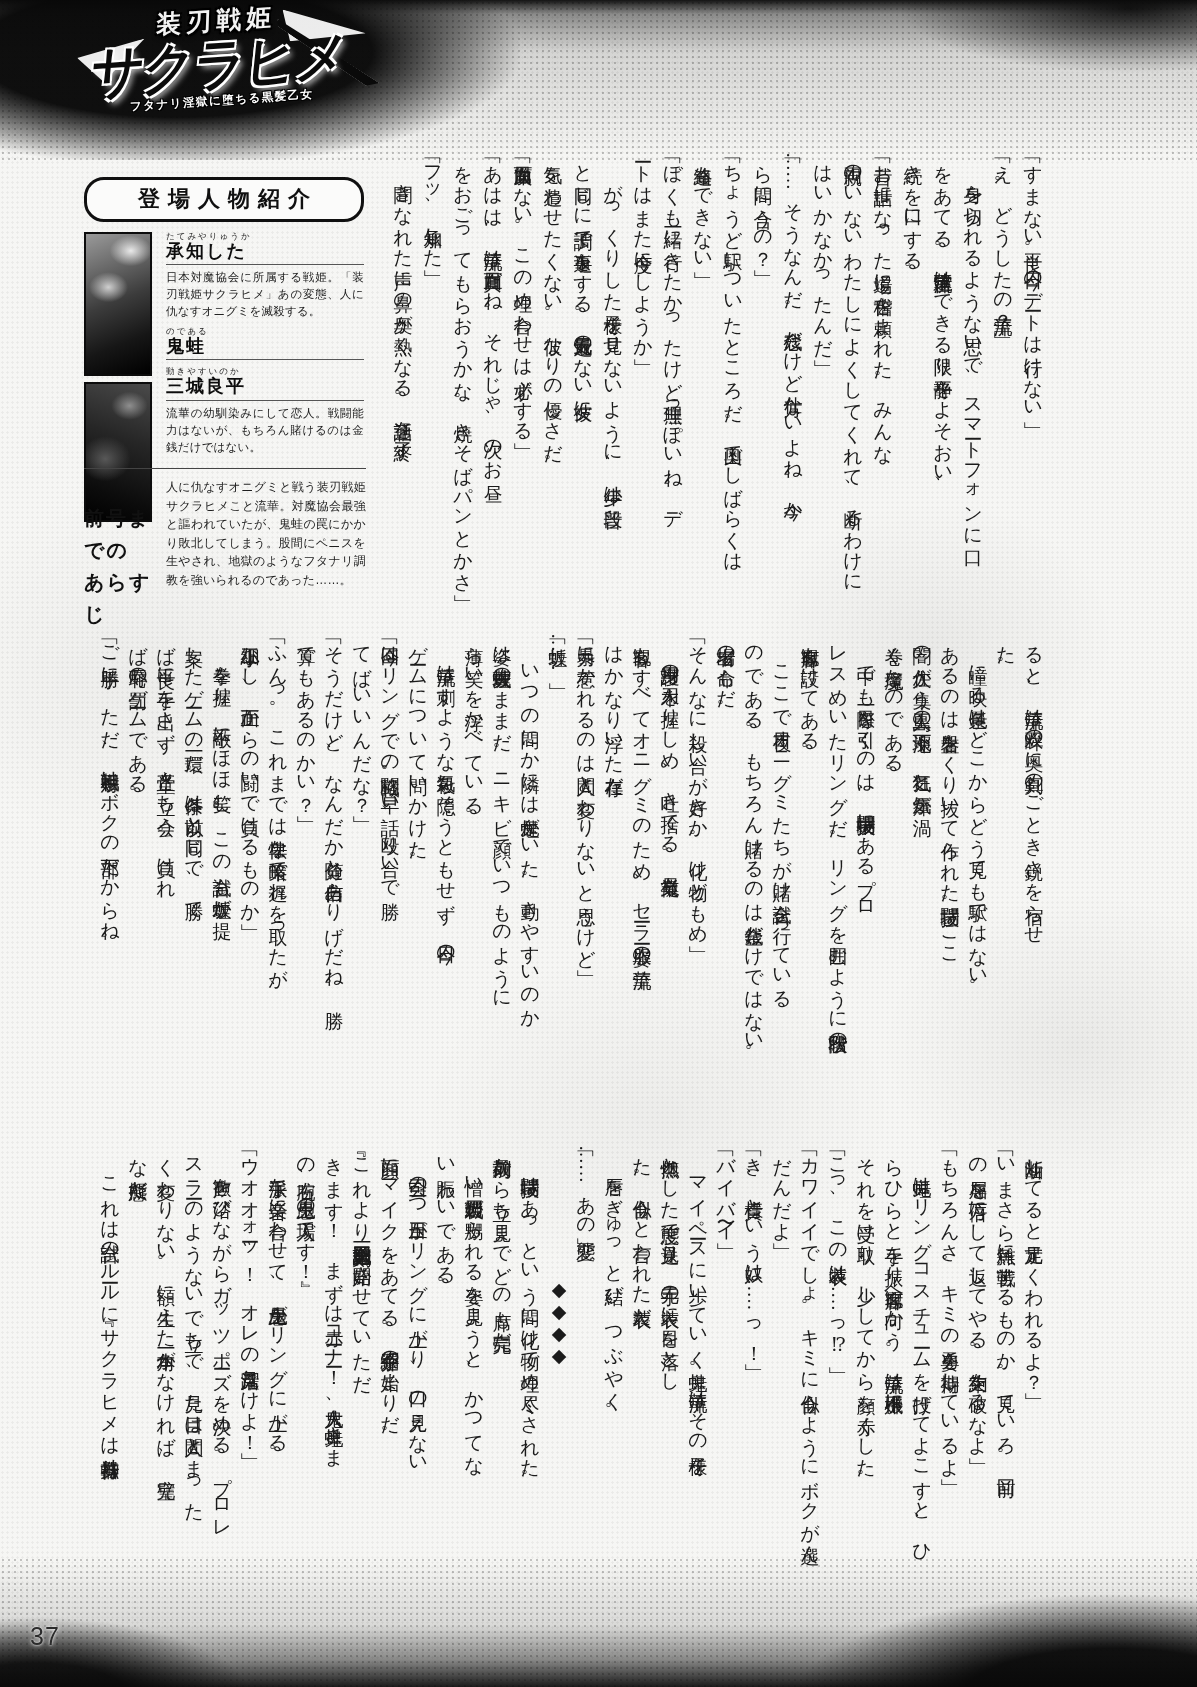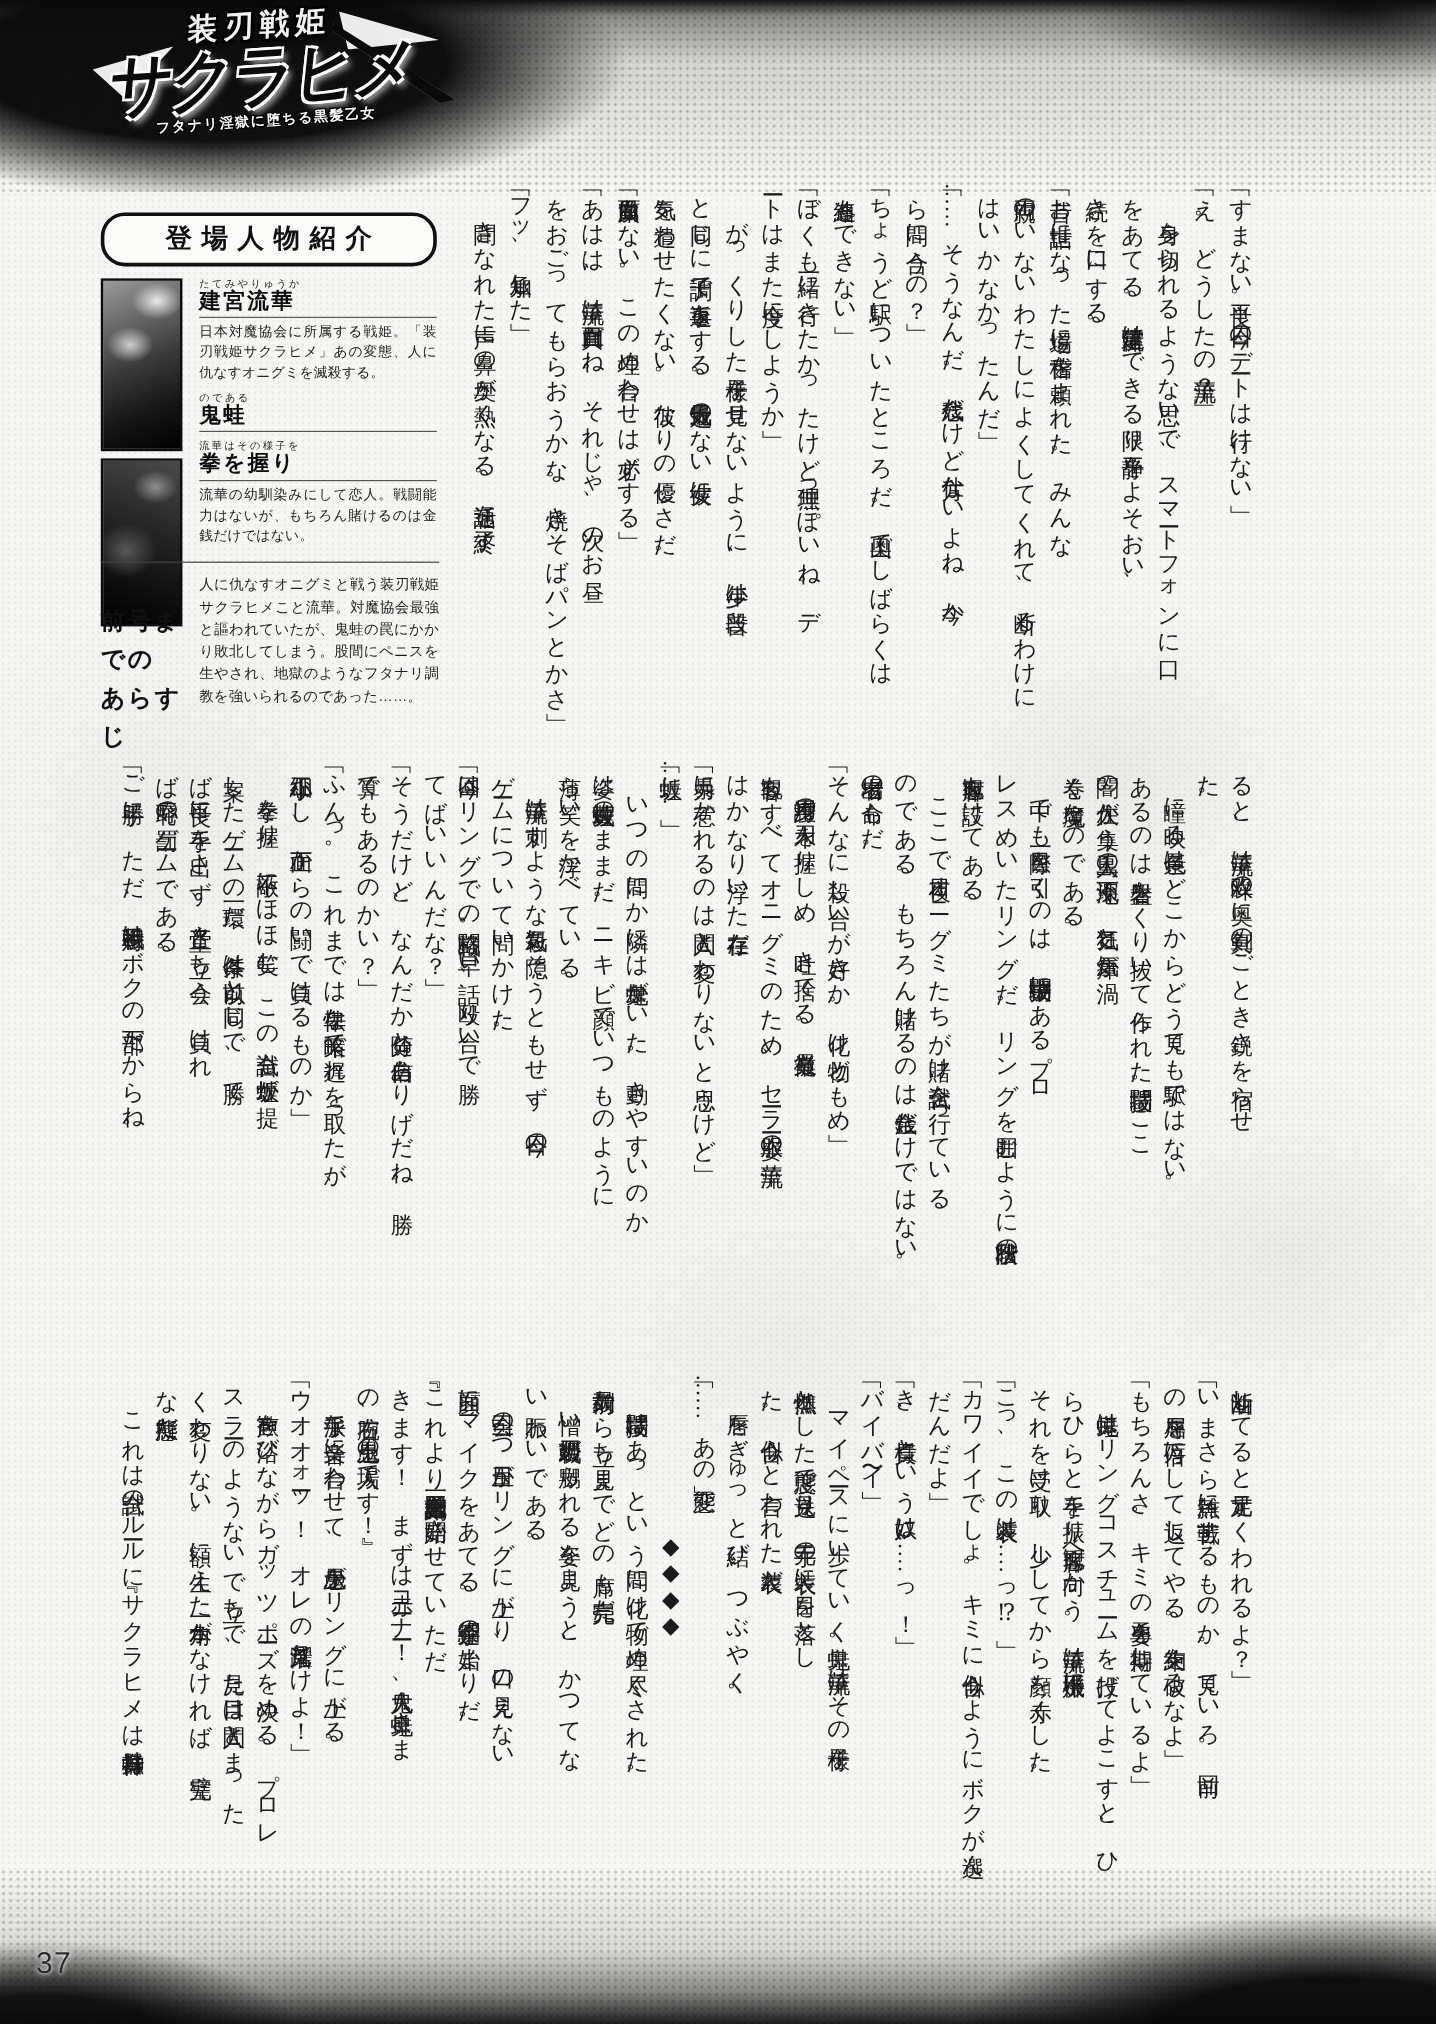--- a/index.html
+++ b/index.html
@@ -149,32 +149,32 @@
   <div class="char-box">
     <div class="char-box-header">登場人物紹介</div>
     <div class="char-box-body">
       <div class="char-portraits">
         <div class="portrait portrait-ryuka"></div>
         <div class="portrait portrait-onigaeru"></div>
       </div>
       <div class="char-entries">
         <div class="char-entry">
           <div class="char-ruby">たてみやりゅうか</div>
-          <div class="char-name">建宮流華</div>
+          <div class="char-name">承知した</div>
           <hr class="char-divider">
           <div class="char-desc">日本対魔協会に所属する戦姫。「装刃戦姫サクラヒメ」あの変態、人に仇なすオニグミを滅殺する。</div>
         </div>
         <div class="char-entry">
           <div class="char-ruby">のである</div>
           <div class="char-name">鬼蛙</div>
           <hr class="char-divider">
         </div>
         <div class="char-entry">
-          <div class="char-ruby">流華はその様子を</div>
-          <div class="char-name">拳を握り</div>
+          <div class="char-ruby">動きやすいのか</div>
+          <div class="char-name">三城良平</div>
           <hr class="char-divider">
           <div class="char-desc">流華の幼馴染みにして恋人。戦闘能力はないが、もちろん賭けるのは金銭だけではない。</div>
         </div>
       </div>
     </div>
   </div>
 
   <div class="synopsis">
     <div class="synopsis-label" style="white-space:pre-line">前号までの
 あらすじ</div>

